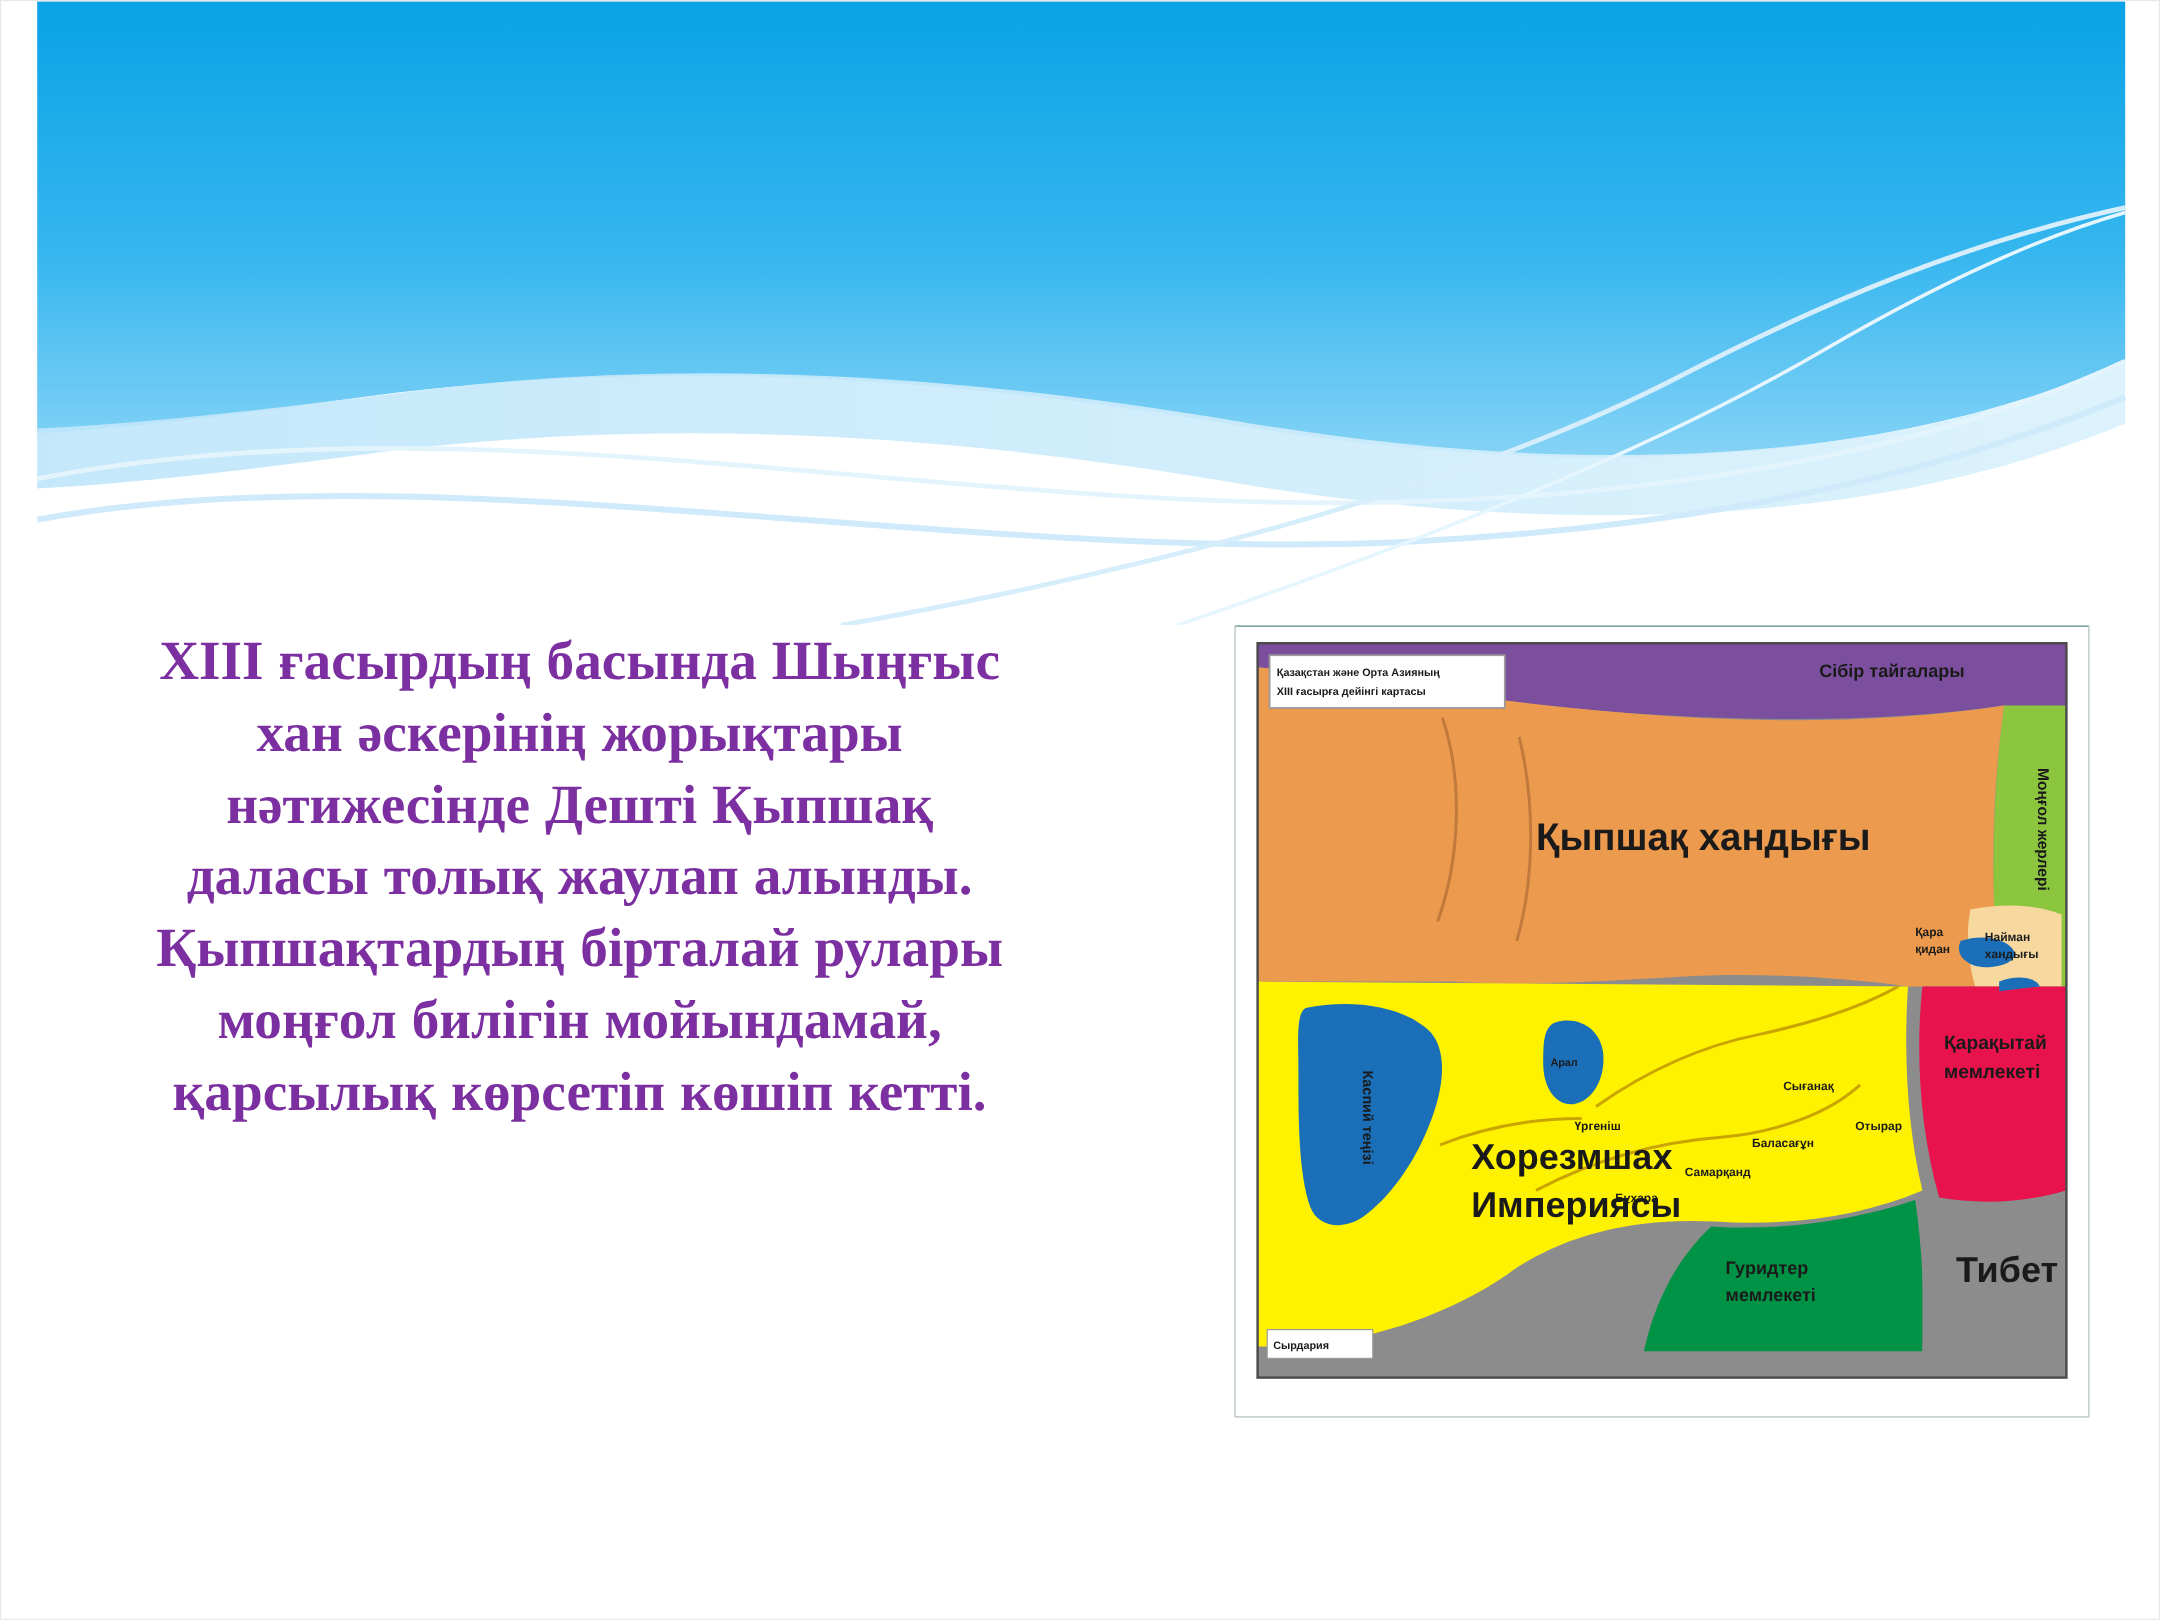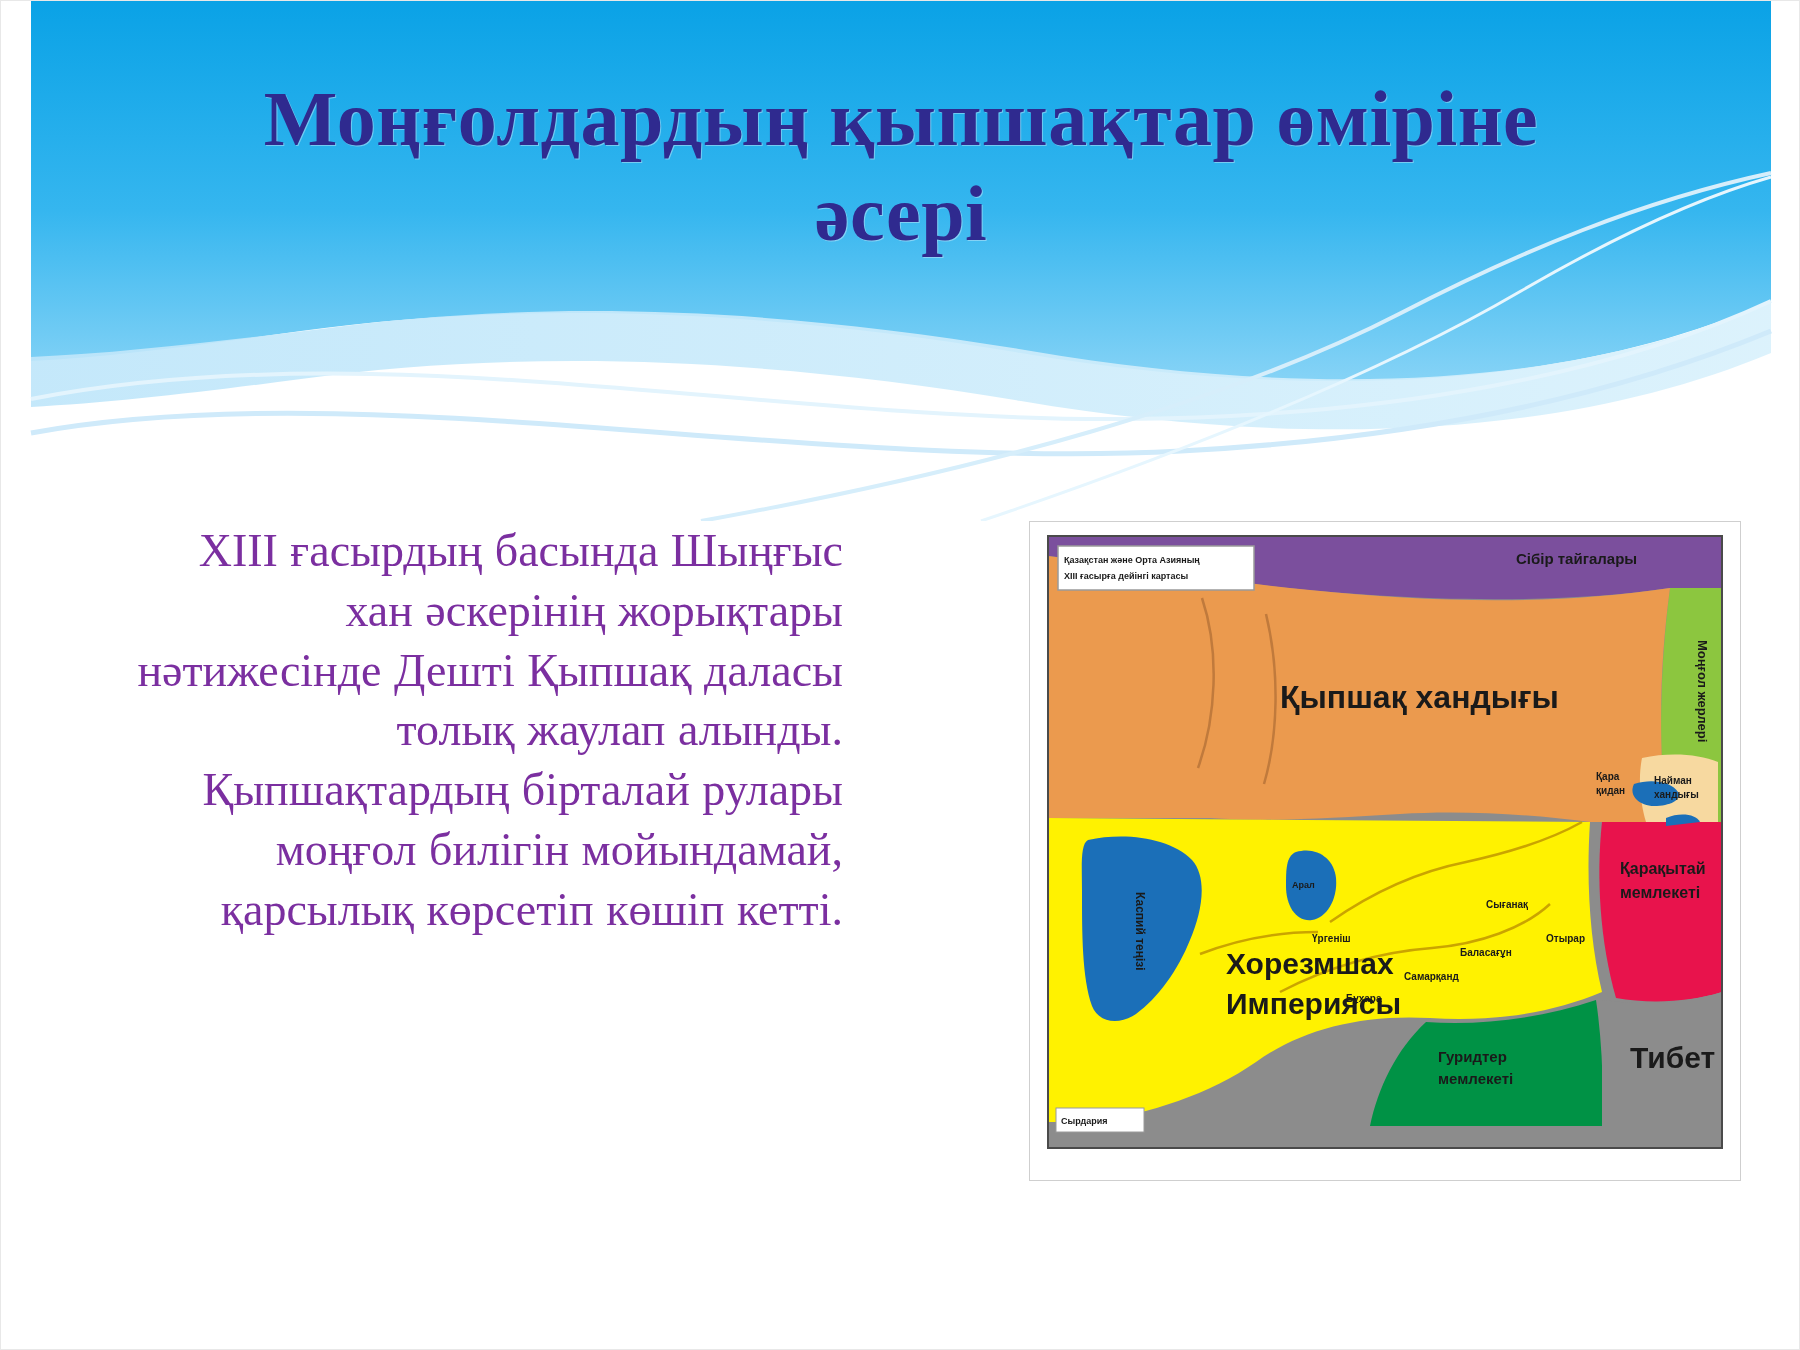--- a/index.html
+++ b/index.html
@@ -68,26 +68,26 @@
   }
 
   .text-col {
     position: absolute;
     left: 122px;
     top: 20px;
     width: 720px;
   }
   .body-text {
     font-family: "Liberation Serif", serif;
-    font-weight: normal;
+    font-weight: bold;
     font-size: 46px;
     line-height: 1.30;
     color: #7b2fa0;
     margin: 0;
-    text-align: right;
+    text-align: center;
     word-spacing: 1px;
   }
 
   
   .map-frame {
     position: absolute;
     left: 1028px;
     top: 20px;
     width: 712px;
     height: 660px;
@@ -128,23 +128,20 @@
 
       <path d="M30,356 C120,352 220,340 320,328 C540,298 770,306 1030,350 C1300,396 1570,390 1770,300 L1770,352 C1560,440 1290,446 1020,400 C760,356 520,348 300,378 C210,390 110,402 30,406 Z" fill="url(#gradWave)" opacity="0.92"></path>
 
       <path d="M30,432 C360,372 800,470 1180,450 C1430,437 1620,392 1770,330" fill="none" stroke="#cfeafa" stroke-width="5"></path>
       <path d="M30,398 C380,330 760,420 1120,418 C1400,416 1620,370 1770,300" fill="none" stroke="#e3f4fd" stroke-width="4"></path>
       <path d="M700,520 C980,470 1230,400 1400,312 C1520,250 1640,200 1770,172" fill="none" stroke="#d6eefb" stroke-width="4"></path>
       <path d="M980,520 C1180,452 1380,372 1520,290 C1620,232 1700,196 1770,176" fill="none" stroke="#e6f6fe" stroke-width="3"></path>
     </svg>
   </div>
 
-  <div class="title-wrap">
-    <h1 class="slide-title">Моңғолдардың қыпшақтар өміріне  әсері</h1>
-  </div>
 
   <div class="body-area">
 
     <div class="text-col">
       <p class="body-text">XIII ғасырдың басында Шыңғыс хан әскерінің жорықтары нәтижесінде Дешті Қыпшақ даласы толық жаулап алынды. Қыпшақтардың бірталай рулары моңғол билігін мойындамай, қарсылық көрсетіп көшіп кетті.</p>
     </div>
 
     <div class="map-frame">
       <svg width="710" height="658" viewBox="0 0 710 658" xmlns="http://www.w3.org/2000/svg">
 

